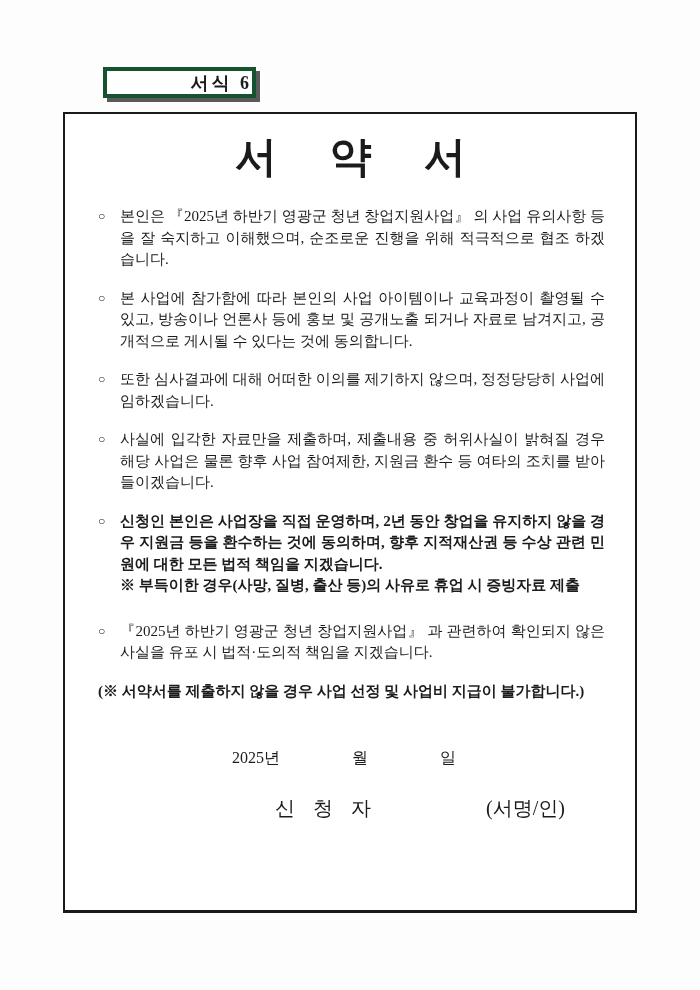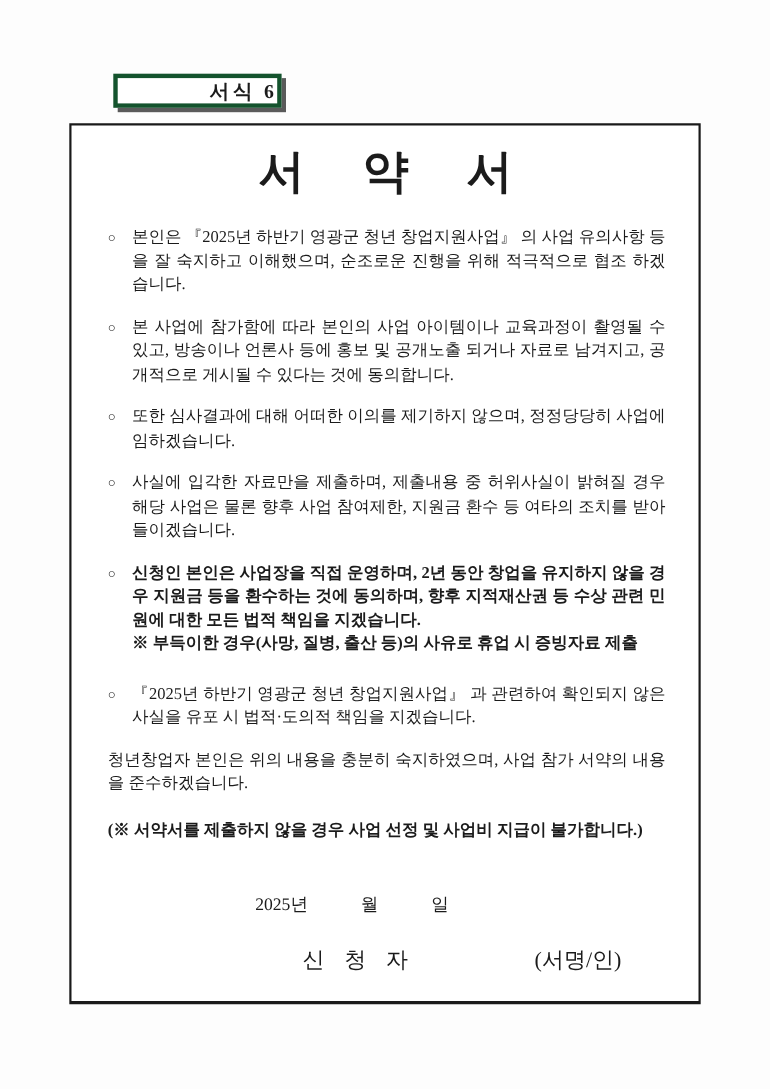--- a/index.html
+++ b/index.html
@@ -39,21 +39,21 @@
     margin: 4px 0 24px 0;
   }
   .body-txt { font-size: 15px; line-height: 21.5px; }
   .item { display: flex; margin-bottom: 17px; }
   .item .marker { flex: 0 0 22px; font-size: 12px; line-height: 21.5px; }
   .item .text { flex: 1; text-align: justify; }
   .item.bold { font-weight: bold; margin-bottom: 24px; }
   .closing { margin: 0 0 21px 0; text-align: justify; }
   .warning { font-weight: bold; margin: 0 0 46px 0; }
   .date-line {
-    display: flex; gap: 48px;
+    display: flex; gap: 72px;
     padding-left: 134px;
     font-size: 16px;
     margin-bottom: 26px;
   }
   .sig-line {
     display: flex;
     padding-left: 177px;
     font-size: 20px;
   }
   .sig-line .applicant { word-spacing: 7px; letter-spacing: 3px; }
@@ -106,21 +106,20 @@
   </div>
 
   <div class="item">
     <span class="marker">○</span>
     <span class="text">
       <span>『2025년 하반기 영광군 청년 창업지원사업』 과 관련하여 확인되지 않은 사실을 유포 시 법적·도의적 책임을 지겠습니다.</span>
     </span>
   </div>
 </div>
 
-  <p class="closing body-txt">청년창업자 본인은 위의 내용을 충분히 숙지하였으며, 사업 참가 서약의 내용을 준수하겠습니다.</p>
 
   <p class="warning body-txt">(※ 서약서를 제출하지 않을 경우 사업 선정 및 사업비 지급이 불가합니다.)</p>
 
   <div class="date-line">
     <span>2025년</span>
     <span>월</span>
     <span>일</span>
   </div>
 
   <div class="sig-line">

